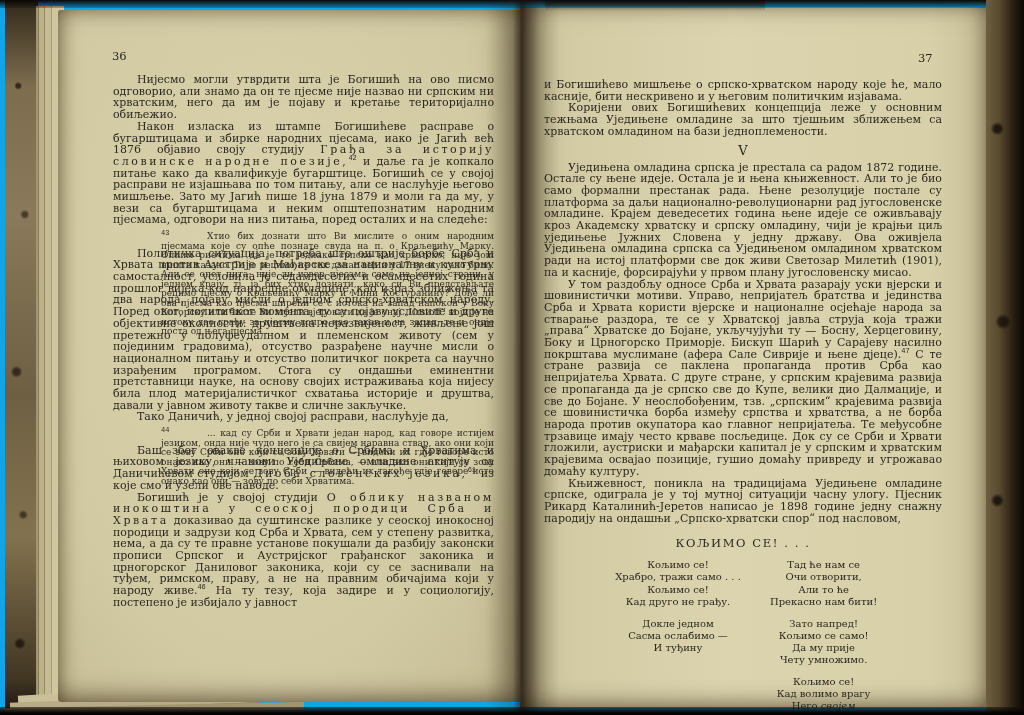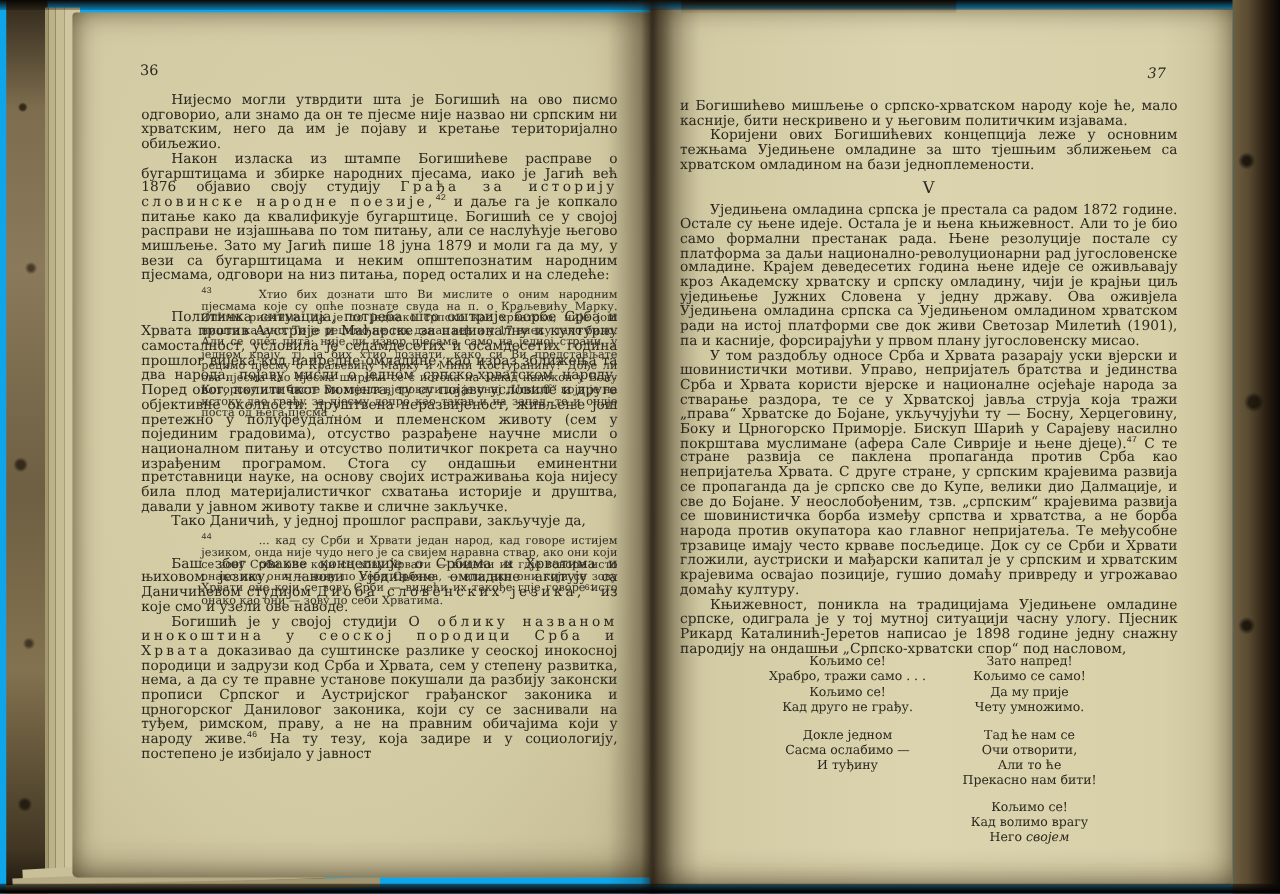--- a/index.html
+++ b/index.html
@@ -95,68 +95,69 @@
   <div class="spine"></div>
   <div class="stack"></div>
   <div class="fan1"></div>
   <div class="fan2"></div>
   <div class="fan3"></div>
 
   <div class="page-left"></div>
   <div class="page-right"></div>
 
   <div class="pagenum" style="left:112px;top:49px;">36</div>
-  <div class="pagenum" style="left:918px;top:51px;font-style:italic;">37</div>
+  <div class="pagenum" style="left:918px;top:51px;">37</div>
 
   <div class="textcol" style="left:113px;top:74px;width:381px;">
     <p class="ind">Нијесмо могли утврдити шта је Богишић на ово писмо одговорио, али знамо да он те пјесме није назвао ни српским ни хрватским, него да им је појаву и кретање територијално обиљежио.</p>
     <p class="ind"><span>Након изласка из штампе Богишићеве расправе о бугарштицама и збирке народних пјесама, иако је Јагић већ 1876 објавио своју студију </span><span class="sp">Грађа за историју словинске народне поезије,</span><sup class="fn">42</sup><span> и даље га је копкало питање како да квалификује бугарштице. Богишић се у својој расправи не изјашњава по том питању, али се наслућује његово мишљење. Зато му Јагић пише 18 јуна 1879 и моли га да му, у вези са бугарштицама и неким општепознатим народним пјесмама, одговори на низ питања, поред осталих и на следеће:</span></p>
     <span class="quote"><span>Хтио бих дознати што Ви мислите о оним народним пјесмама које су опће познате свуда на п. о Краљевићу Марку. Опћим риечима: да је то једнако српско као хрватско, није још ништа казано. То је рецимо не тек данас већ и у 17 виеку тако било. Али се опет пита: није ли извор пјесама само на једној страни, у једном крају, тј. ја бих хтио дознати, како си Ви представљате рецимо пјесму о Краљевићу Марку и Мини Костуранину? Дође ли ова пјесма као пјесма ширећи се с истока на запад напокон у Боку Которску или бисте Ви хтјели вјеровати да је онај „Urstoff“ који је на истоку дао грађу за пјесму допро као такав и на запад, те и ондје поста од њега пјесма . . .</span><sup class="fn">43</sup></span>
     <p class="ind">Политичка ситуација, потреба што оштрије борбе Срба и Хрвата против Аустрије и Мађарске за националну и културну самосталност, условила је седамдесетих и осамдесетих година прошлог вијека код напредне омладине, као израз зближења та два народа, појаву мисли о једном српско-хрватском народу. Поред овог, политичког момента, ту су појаву условиле и друге објективне околности: друштвена неразвијеност, живљење још претежно у полуфеудалном и племенском животу (сем у појединим градовима), отсуство разрађене научне мисли о националном питању и отсуство политичког покрета са научно израђеним програмом. Стога су ондашњи еминентни претставници науке, на основу својих истраживања која нијесу била плод материјалистичког схватања историје и друштва, давали у јавном животу такве и сличне закључке.</p>
-    <p class="ind">Тако Даничић, у једној прошлог расправи, закључује да,</p>
+    <p class="ind">Тако Даничић, у једној својој расправи, наслућује да,</p>
     <span class="quote"><span>... кад су Срби и Хрвати један народ, кад говоре истијем језиком, онда није чудо него је са свијем наравна ствар, ако они који се зову Срби оне који се зову Хрвати — видећи их гдје говоре исто онако као они — зову по себи Србима, — или ако они који се зову Хрвати оне који се зову Срби — видећи их такође гдје говоре исто онако као они — зову по себи Хрватима.</span><sup class="fn">44</sup></span>
     <p class="ind"><span>Баш због овакве концепције о Србима и Хрватима и њиховом језику, чланови Уједињене омладине агитују са Даничићевом студијом </span><span class="sp">Диоба словенских језика,</span><sup class="fn">61</sup><span> из које смо и узели ове наводе.</span></p>
     <p class="ind"><span>Богишић је у својој студији </span><span class="sp">О облику названом инокоштина у сеоској породици Срба и Хрвата</span><span> доказивао да суштинске разлике у сеоској инокосној породици и задрузи код Срба и Хрвата, сем у степену развитка, нема, а да су те правне установе покушали да разбију законски прописи Српског и Аустријског грађанског законика и црногорског Даниловог законика, који су се заснивали на туђем, римском, праву, а не на правним обичајима који у народу живе.</span><sup class="fn">46</sup><span> На ту тезу, која задире и у социологију, постепено је избијало у јавност</span></p>
   </div>
 
   <div class="textcol" style="left:544px;top:79px;width:398px;">
     <p>и Богишићево мишљење о српско-хрватском народу које ће, мало касније, бити нескривено и у његовим политичким изјавама.</p>
     <p class="ind">Коријени ових Богишићевих концепција леже у основним тежњама Уједињене омладине за што тјешњим зближењем са хрватском омладином на бази једноплемености.</p>
     <span class="section-v">V</span>
     <p class="ind">Уједињена омладина српска је престала са радом 1872 године. Остале су њене идеје. Остала је и њена књижевност. Али то је био само формални престанак рада. Њене резолуције постале су платформа за даљи национално-револуционарни рад југословенске омладине. Крајем деведесетих година њене идеје се оживљавају кроз Академску хрватску и српску омладину, чији је крајњи циљ уједињење Јужних Словена у једну државу. Ова оживјела Уједињена омладина српска са Уједињеном омладином хрватском ради на истој платформи све док живи Светозар Милетић (1901), па и касније, форсирајући у првом плану југословенску мисао.</p>
     <p class="ind"><span>У том раздобљу односе Срба и Хрвата разарају уски вјерски и шовинистички мотиви. Управо, непријатељ братства и јединства Срба и Хрвата користи вјерске и националне осјећаје народа за стварање раздора, те се у Хрватској јавља струја која тражи „права“ Хрватске до Бојане, укључујући ту — Босну, Херцеговину, Боку и Црногорско Приморје. Бискуп Шарић у Сарајеву насилно покрштава муслимане (афера Сале Сиврије и њене дјеце).</span><sup class="fn">47</sup><span> С те стране развија се паклена пропаганда против Срба као непријатеља Хрвата. С друге стране, у српским крајевима развија се пропаганда да је српско све до Купе, велики дио Далмације, и све до Бојане. У неослобођеним, тзв. „српским“ крајевима развија се шовинистичка борба између српства и хрватства, а не борба народа против окупатора као главног непријатеља. Те међусобне трзавице имају често крваве посљедице. Док су се Срби и Хрвати гложили, аустриски и мађарски капитал је у српским и хрватским крајевима освајао позиције, гушио домаћу привреду и угрожавао домаћу културу.</span></p>
     <p class="ind">Књижевност, поникла на традицијама Уједињене омладине српске, одиграла је у тој мутној ситуацији часну улогу. Пјесник Рикард Каталинић-Јеретов написао је 1898 године једну снажну пародију на ондашњи „Српско-хрватски спор“ под насловом,</p>
 
+    <span class="poem-title">КОЉИМО СЕ! . . .</span>
     <div class="poem">
       <div class="poem-col">
         <div class="stanza">
           <span class="pline">Кољимо се!</span>
           <span class="pline">Храбро, тражи само . . .</span>
           <span class="pline">Кољимо се!</span>
           <span class="pline">Кад друго не грађу.</span>
         </div>
         <div class="stanza">
           <span class="pline">Докле једном</span>
           <span class="pline">Сасма ослабимо —</span>
           <span class="pline">И туђину</span>
 
         </div>
       </div>
       <div class="poem-col">
         <div class="stanza">
+          <span class="pline">Тад ће нам се</span>
+          <span class="pline">Очи отворити,</span>
+          <span class="pline">Али то ће</span>
+          <span class="pline">Прекасно нам бити!</span>
+        </div>
+        <div class="stanza">
           <span class="pline">Зато напред!</span>
           <span class="pline">Кољимо се само!</span>
           <span class="pline">Да му прије</span>
           <span class="pline">Чету умножимо.</span>
-        </div>
-        <div class="stanza">
-          <span class="pline">Тад ће нам се</span>
-          <span class="pline">Очи отворити,</span>
-          <span class="pline">Али то ће</span>
-          <span class="pline">Прекасно нам бити!</span>
         </div>
         <div class="stanza">
           <span class="pline">Кољимо се!</span>
           <span class="pline">Кад волимо врагу</span>
           <span class="pline"><span>Него </span><span class="it">својем</span></span>
 
         </div>
       </div>
     </div>
   </div>

